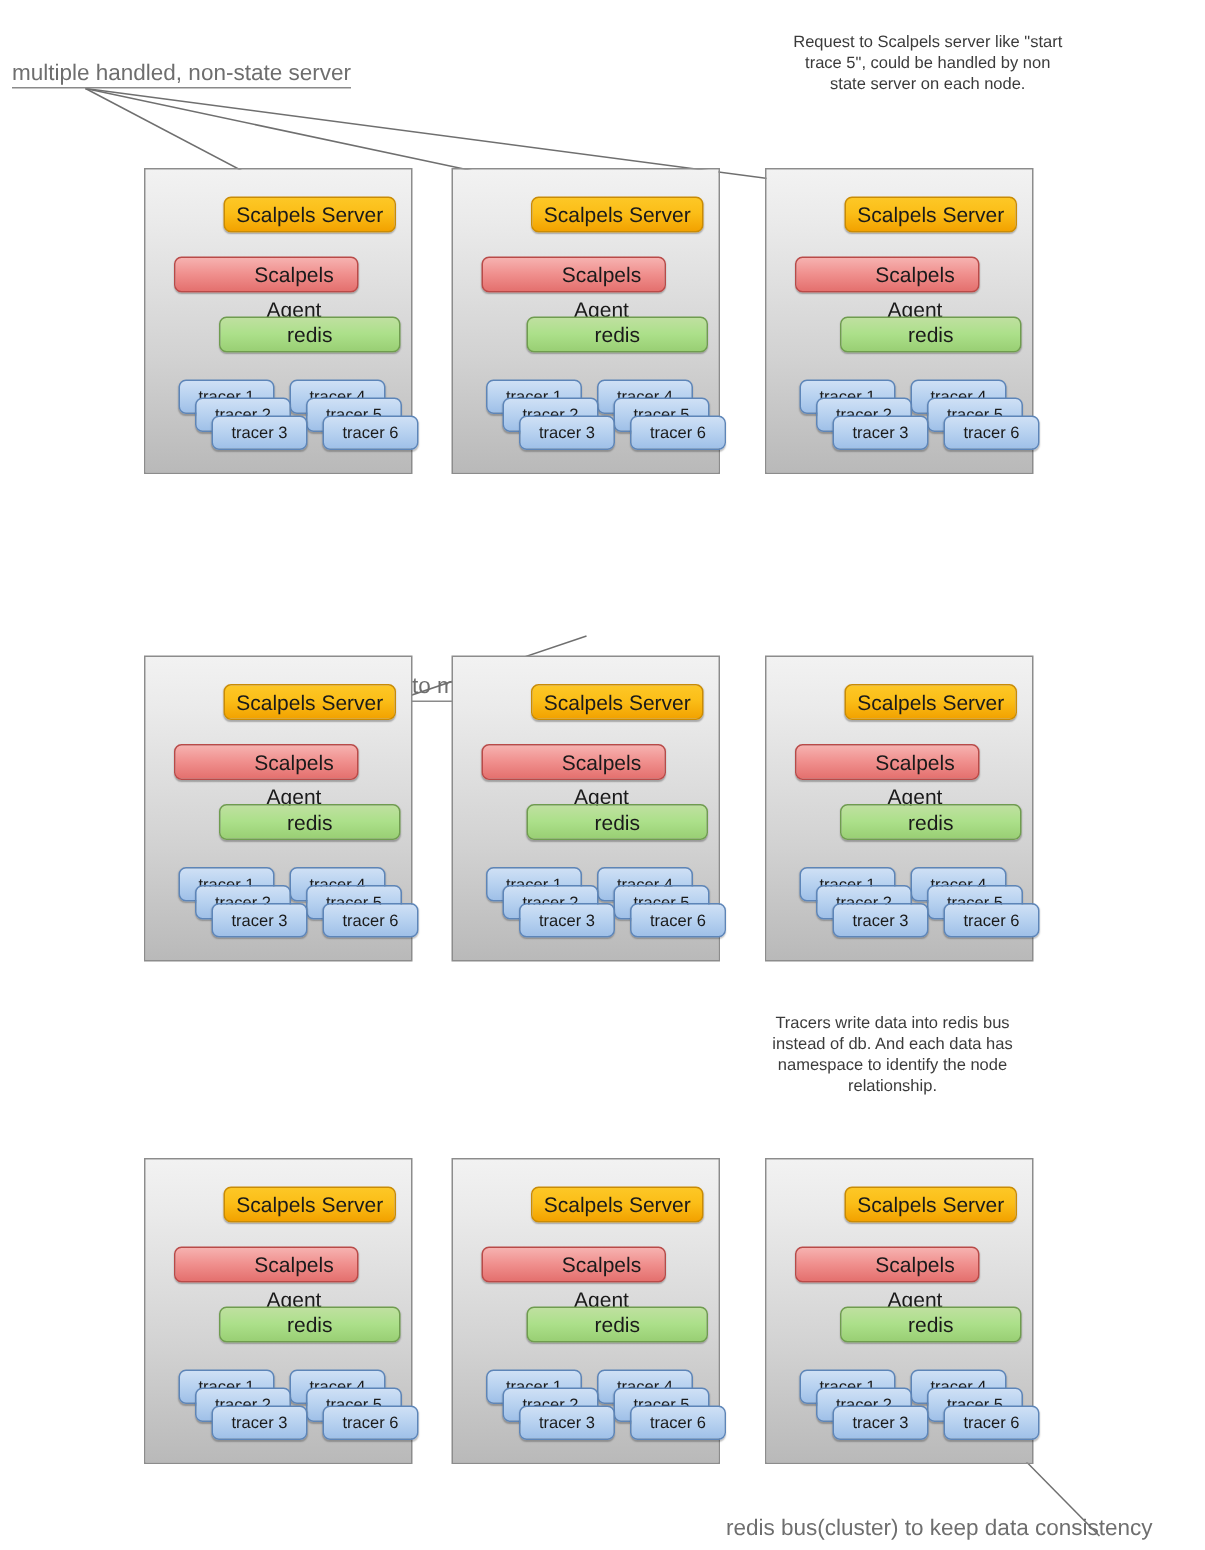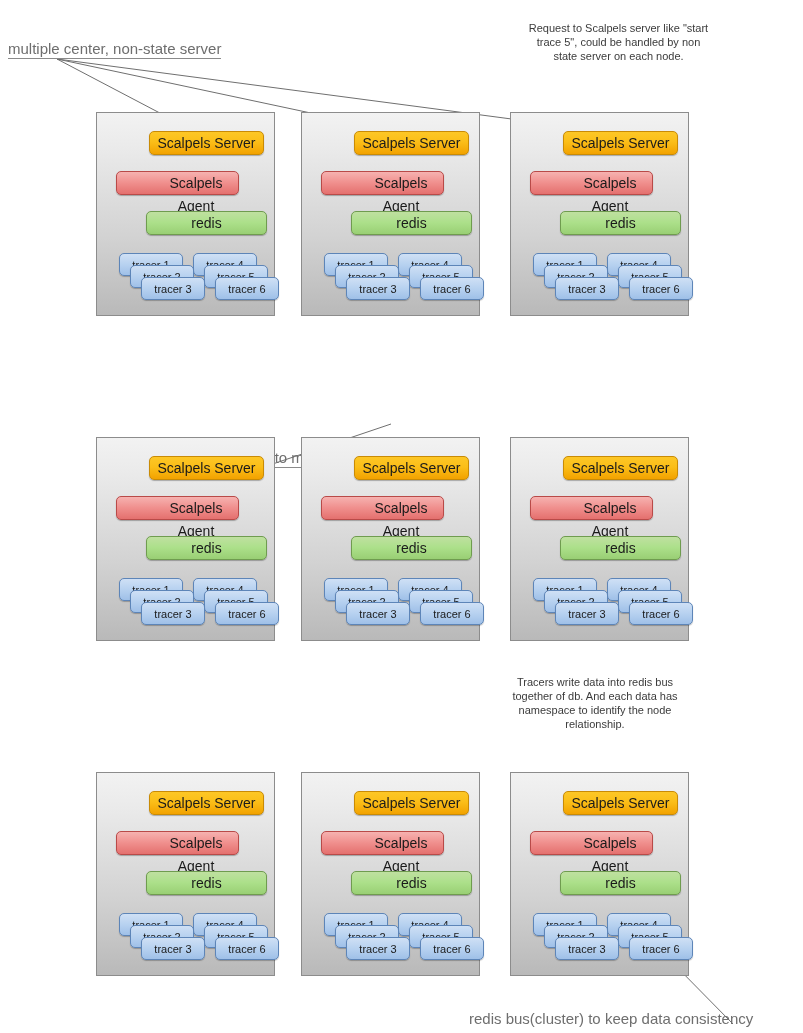--- a/index.html
+++ b/index.html
@@ -128,38 +128,38 @@
       <line x1="57" y1="59" x2="400" y2="132"></line>
       <line x1="57" y1="59" x2="610" y2="132"></line>
 
       <line x1="391" y1="424" x2="172" y2="498"></line>
 
       <line x1="603" y1="892" x2="733" y2="1024"></line>
     </g>
   </svg>
 
   <div class="annot annot-big" style="left:8px; top:40px;">
-    <span class="annot-underline">multiple center, non-state server</span>
+    <span class="annot-underline">multiple handled, non-state server</span>
   </div>
 
   <div class="annot annot-dark" style="left:516px; top:21px; width:205px;">Request to Scalpels server like "start
 trace 5", could be handled by non
 state server on each node.</div>
 
   <div class="annot annot-big" style="left:238px; top:408px;margin-top:41px;">
     <span class="annot-underline">used to mange trace process</span>
   </div>
 
 
   <div class="annot annot-dark" style="left:495px; top:675px; width:200px;">Tracers write data into redis bus
-together of db. And each data has
+instead of db. And each data has
 namespace to identify the node
 relationship.</div>
 
-  <div class="annot annot-big" style="left:469px; top:1010px;">redis bus(cluster) to keep data consistency</div>
+  <div class="annot annot-big" style="left:484px; top:1010px;">redis bus(cluster) to keep data consistency</div>
 
   <div class="node-panel" style="left:96px; top:112px;">
     <div class="svc svc-server" style="left:52px; top:18px; width:115px;">Scalpels Server</div>
     <div class="svc svc-agent" style="left:19px; top:58px; width:123px;">Scalpels Agent</div>
     <div class="svc svc-redis" style="left:49px; top:98px; width:121px;">redis</div>
     <div class="tracer-stack" style="left:22px; top:140px;">
       <div class="tracer l0">tracer 1</div>
       <div class="tracer l1">tracer 2</div>
       <div class="tracer l2">tracer 3</div>
     </div>

